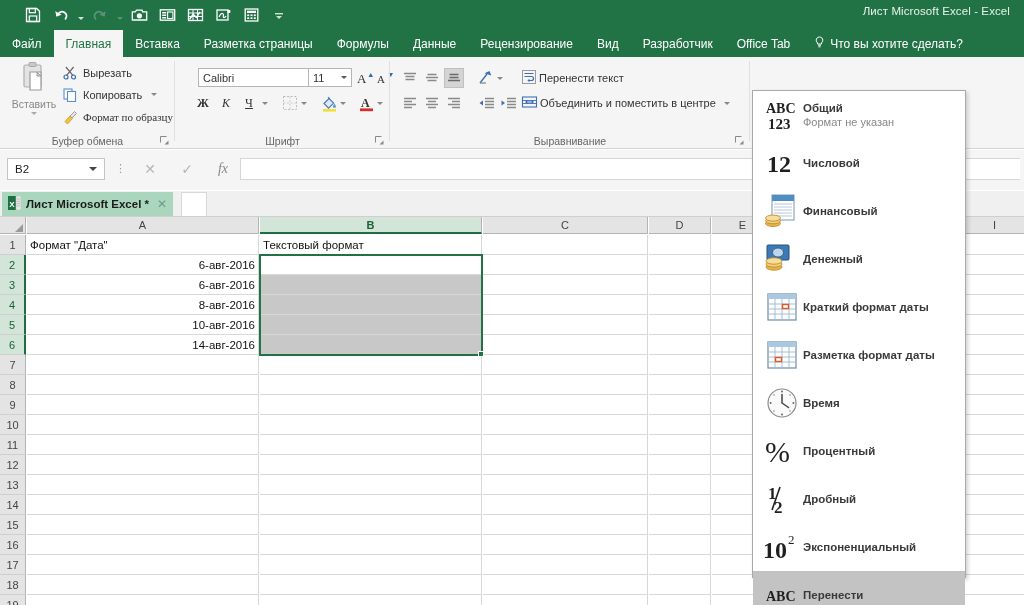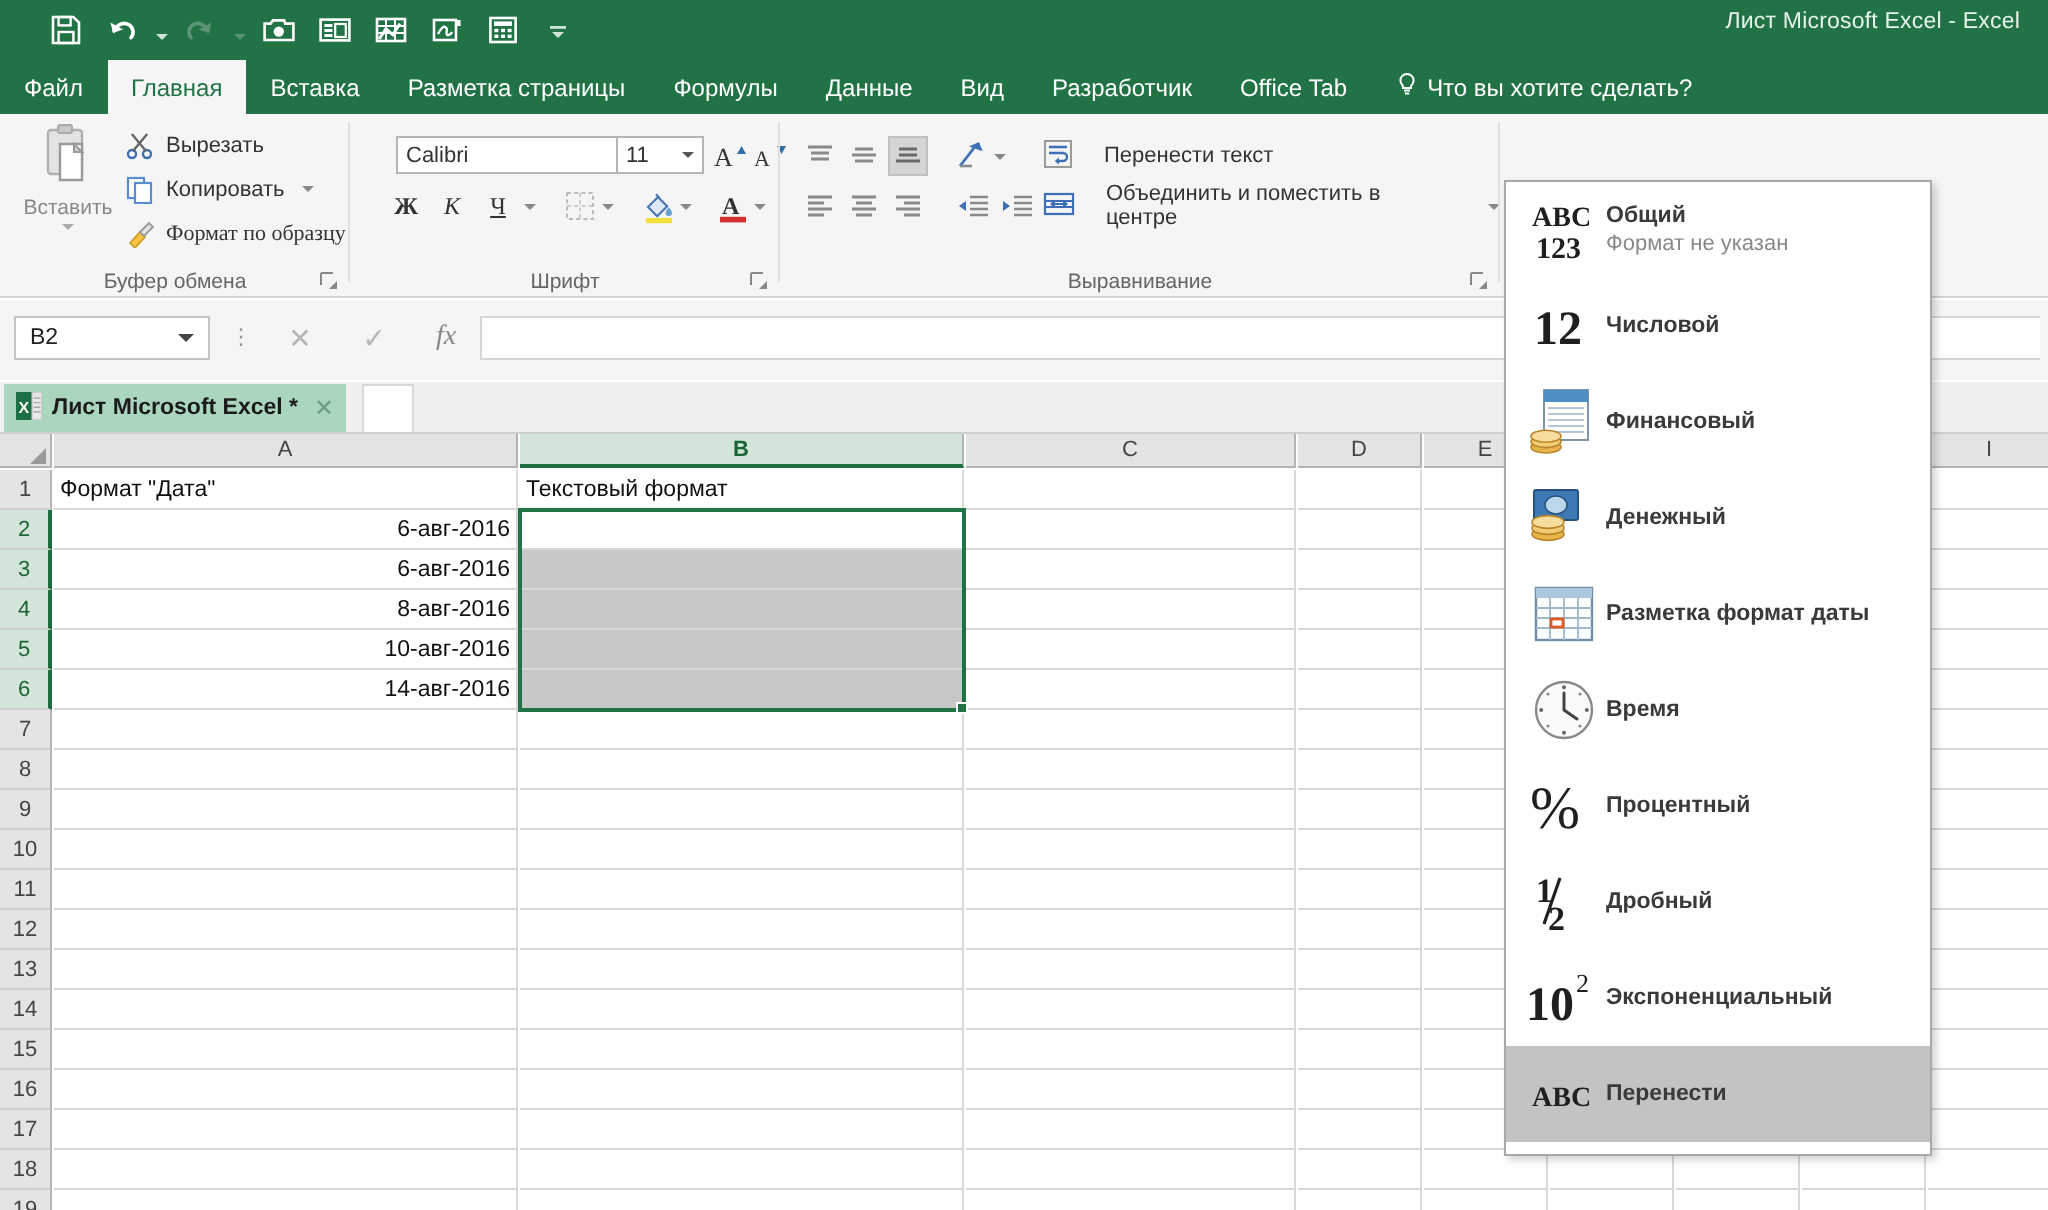--- a/index.html
+++ b/index.html
@@ -112,21 +112,21 @@
   }
   .fbtn.sq { width:20px; }
 
   
   .abtn {
     position:absolute; width:20px;height:20px;
     display:flex;align-items:center;justify-content:center;
   }
   .abtn.sel { background:#d4d4d4; border:1px solid #c0c0c0; }
   .atext {
-    position:absolute; display:flex;align-items:center; gap:15px;
+    position:absolute; display:flex;align-items:center; gap:2px;
     font-size:11px;color:#333;height:20px;
   }
 
   
   .numbox {
     position:absolute; left:755px; top:68px; width:118px; height:20px;
     background:#fff; border:1px solid #a6a6a6;
   }
   .numbox-arrow {
     position:absolute; left:873px; top:68px; width:17px; height:20px;
@@ -343,20 +343,21 @@
     <div class="win-title">Лист Microsoft Excel - Excel</div>
   </div>
 
   <div class="tabbar">
     <div class="tab">Файл</div>
     <div class="tab active">Главная</div>
     <div class="tab">Вставка</div>
     <div class="tab">Разметка страницы</div>
     <div class="tab">Формулы</div>
     <div class="tab">Данные</div>
+    <div class="tab">Рецензирование</div>
     <div class="tab">Вид</div>
     <div class="tab">Разработчик</div>
     <div class="tab">Office Tab</div>
     <div class="tab tellme">
       <span class="bulb">
         <svg width="11" height="13" viewBox="0 0 11 13">
             <path d="M5.5 1C3.6 1 2.2 2.4 2.2 4.2c0 1.3.7 2 1.3 2.8v1h4v-1c.6-.8 1.3-1.5 1.3-2.8C8.8 2.4 7.4 1 5.5 1z" fill="none" stroke="#fff" stroke-width="1"></path>
             <path d="M4 9.2h3M4.4 10.8h2.2" stroke="#fff" stroke-width="1"></path>
           </svg>
       </span>
@@ -921,20 +922,33 @@
           <ellipse cx="10" cy="24" rx="8" ry="3.2" fill="#e8b44a" stroke="#b8862a" stroke-width=".8"></ellipse>
           <ellipse cx="10" cy="21" rx="8" ry="3.2" fill="#f2cd74" stroke="#b8862a" stroke-width=".8"></ellipse>
           <ellipse cx="10" cy="18" rx="8" ry="3.2" fill="#f7dd9d" stroke="#b8862a" stroke-width=".8"></ellipse>
         </svg>
       </span>
       <span class="mtxt">
           <span class="mt1">Денежный</span>
         </span>
     </div>
 
+    <div class="mitem">
+      <span class="mico">
+        <svg width="32" height="30" viewBox="0 0 32 30">
+          <rect x="2" y="2" width="28" height="26" fill="#fbfdff" stroke="#6f8da8" stroke-width="1.2"></rect>
+          <rect x="2" y="2" width="28" height="5" fill="#aac8e0"></rect>
+          <path d="M2 12h28M2 17h28M2 22h28M9 7v21M16 7v21M23 7v21" stroke="#9fb8cc" stroke-width=".9"></path>
+          <rect x="16.5" y="12.5" width="6" height="4" fill="none" stroke="#e05a25" stroke-width="1.4"></rect>
+        </svg>
+      </span>
+      <span class="mtxt">
+          <span class="mt1">Краткий формат даты</span>
+        </span>
+    </div>
 
     <div class="mitem">
       <span class="mico">
         <svg width="32" height="30" viewBox="0 0 32 30">
           <rect x="2" y="2" width="28" height="26" fill="#fbfdff" stroke="#6f8da8" stroke-width="1.2"></rect>
           <rect x="2" y="2" width="28" height="5" fill="#aac8e0"></rect>
           <path d="M2 12h28M2 17h28M2 22h28M9 7v21M16 7v21M23 7v21" stroke="#9fb8cc" stroke-width=".9"></path>
           <rect x="9.5" y="17.5" width="6" height="4" fill="none" stroke="#e05a25" stroke-width="1.4"></rect>
         </svg>
       </span>

